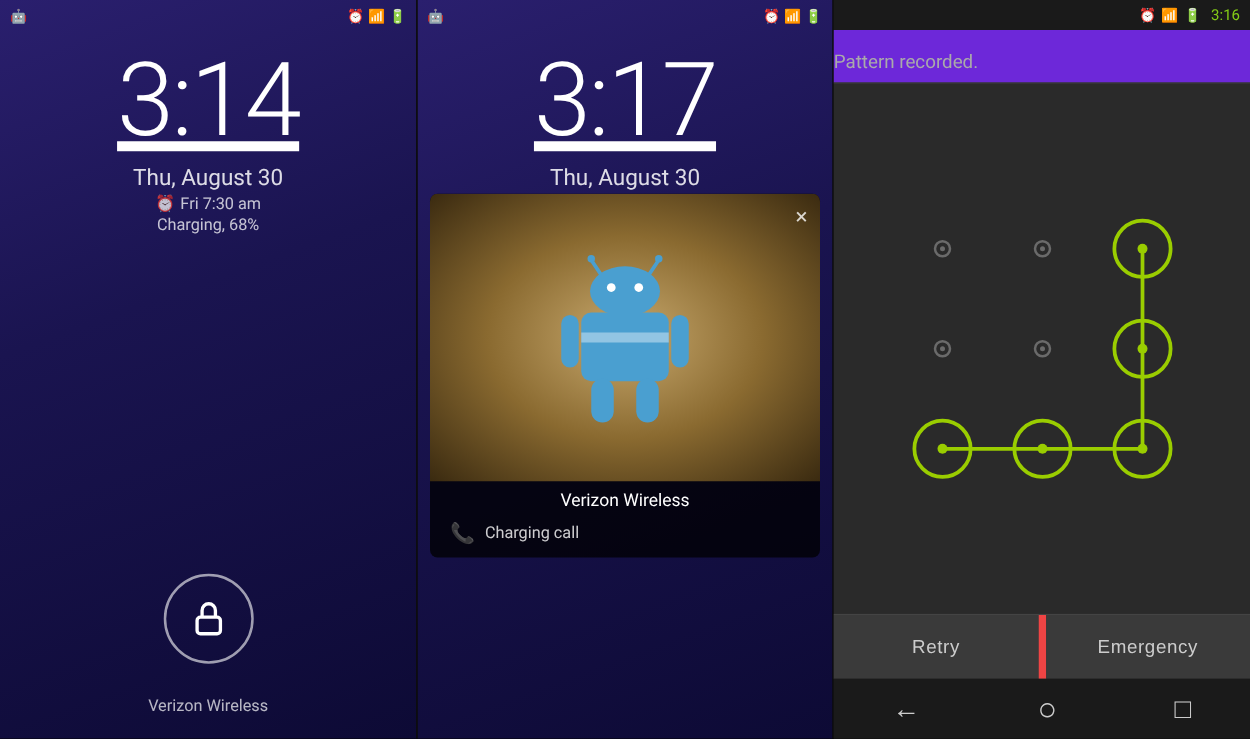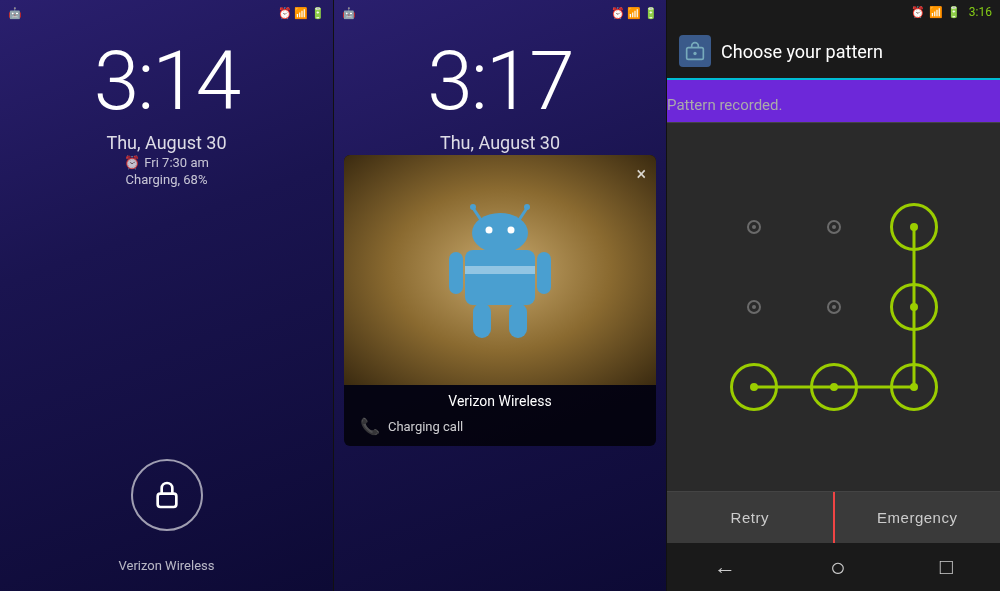--- a/index.html
+++ b/index.html
@@ -24,20 +24,21 @@
       overflow: hidden;
     }
     .time-display {
       margin-top: 40px;
       color: #fff;
       font-size: 82px;
       font-weight: 300;
       letter-spacing: -2px;
       text-align: center;
       line-height: 1;
+      text-decoration: underline;
     }
     .date-row {
       margin-top: 10px;
       color: rgba(255,255,255,0.85);
       font-size: 18px;
       text-align: center;
       display: flex;
       align-items: center;
       gap: 6px;
     }
@@ -244,21 +245,21 @@
     .pattern-btn {
       flex: 1;
       background: #3a3a3a;
       color: #ccc;
       border: none;
       font-size: 15px;
       cursor: pointer;
       letter-spacing: 0.5px;
     }
     .pattern-btn:first-child {
-      border-right: 2px solid #ef4444;
+      border-right: 6px solid #ef4444;
     }
     .nav-bar {
       height: 48px;
       background: #1a1a1a;
       display: flex;
       align-items: center;
       justify-content: space-around;
     }
     .nav-icon { color: #ccc; font-size: 22px; }
 
@@ -372,30 +373,20 @@
 <div class="panel3">
 
   <div class="pattern-top-bar">
     <div style="flex:1"></div>
     <span style="color:#fff;font-size:11px;">⏰</span>
     <span style="color:#fff;font-size:11px;">📶</span>
     <span style="color:#fff;font-size:11px;">🔋</span>
     <span style="color:#84cc16;font-size:12px;margin-left:4px;">3:16</span>
   </div>
 
-  <div class="pattern-header">
-    <div class="pattern-header-icon">
-      <svg width="20" height="20" viewBox="0 0 24 24">
-        <rect x="2" y="8" width="20" height="14" rx="2" fill="none" stroke="#7ab" stroke-width="2"></rect>
-        <path d="M8 8V6a4 4 0 0 1 8 0v2" fill="none" stroke="#7ab" stroke-width="2"></path>
-        <circle cx="12" cy="15" r="2" fill="#7ab"></circle>
-      </svg>
-    </div>
-    <span class="pattern-header-title">Choose your pattern</span>
-  </div>
 
   <div class="pattern-recorded">Pattern recorded.</div>
   <div class="pattern-divider"></div>
 
   <div class="pattern-area">
     <div class="pattern-grid">
 
       <svg class="pattern-lines" viewBox="0 0 240 240">
 
         <line x1="200" y1="40" x2="200" y2="120" stroke="#9acd00" stroke-width="3"></line>

